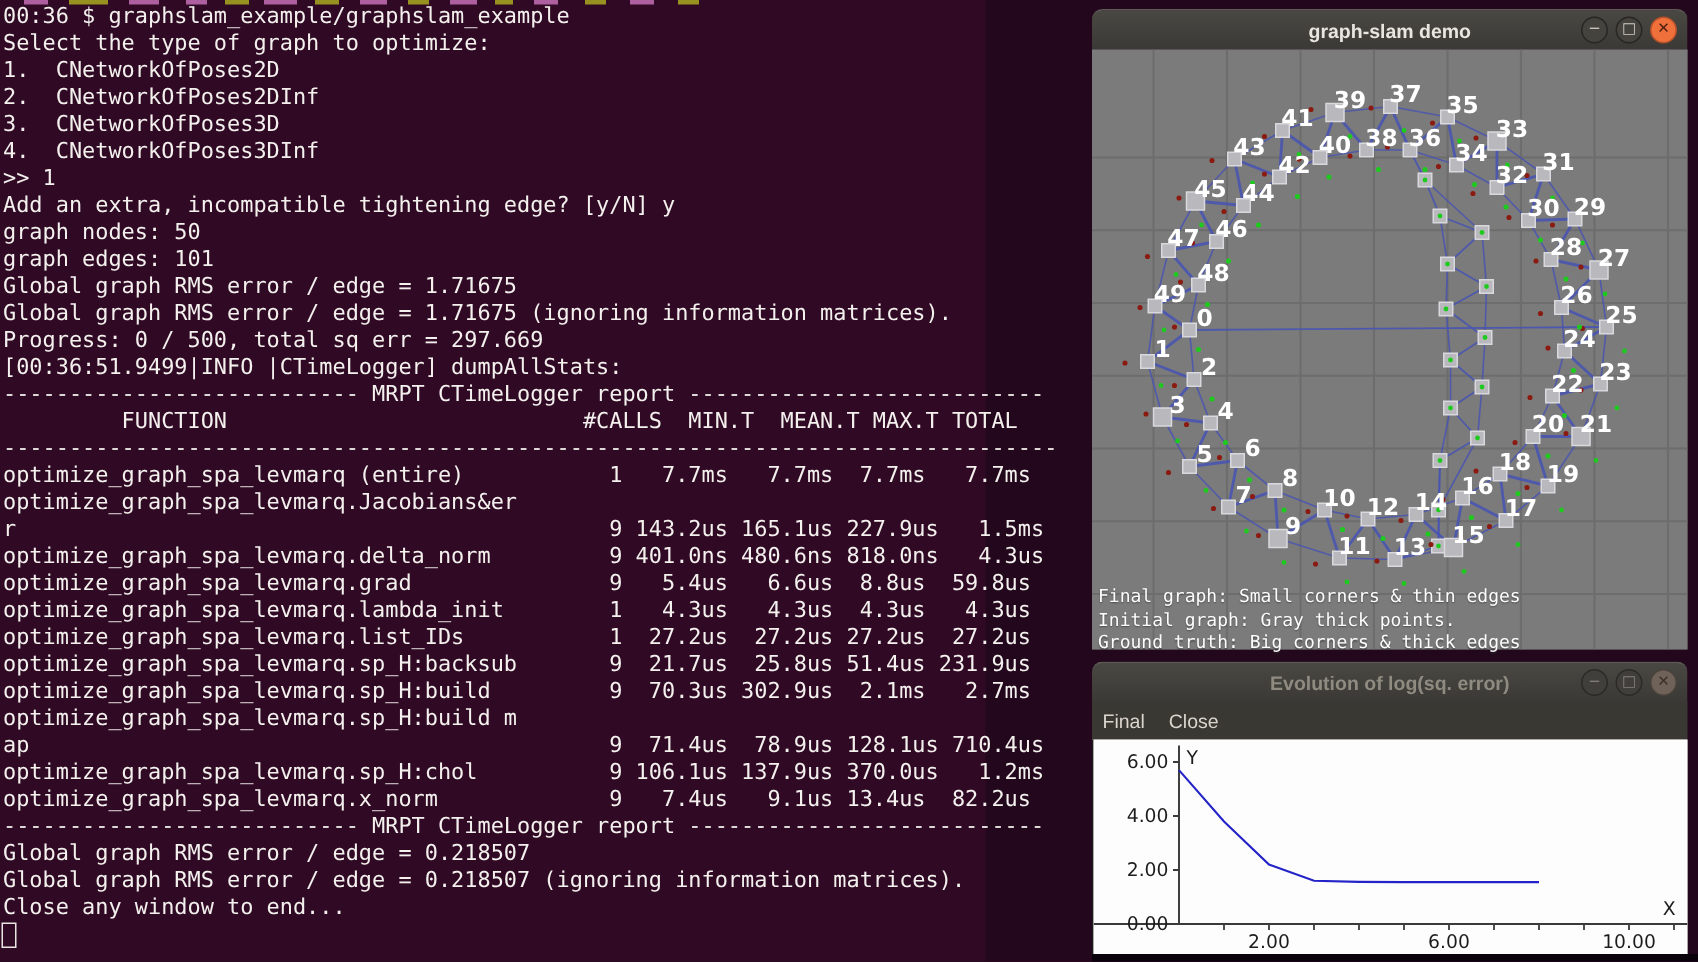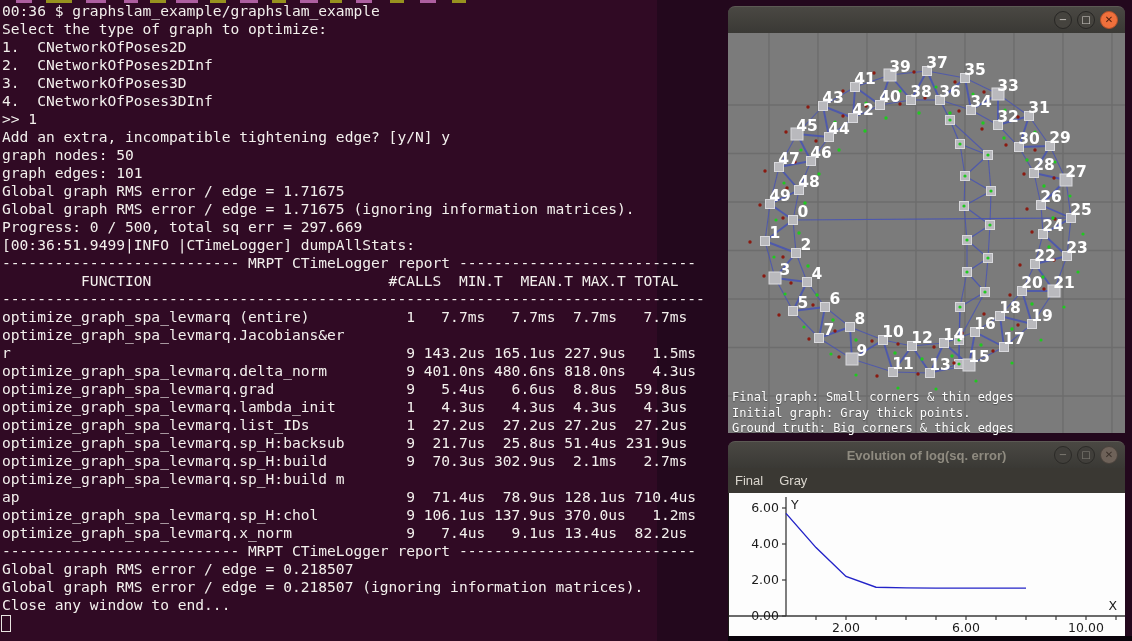--- a/index.html
+++ b/index.html
@@ -121,20 +121,21 @@
 optimize_graph_spa_levmarq.x_norm             9   7.4us   9.1us 13.4us  82.2us
 --------------------------- MRPT CTimeLogger report ---------------------------
 Global graph RMS error / edge = 0.218507
 Global graph RMS error / edge = 0.218507 (ignoring information matrices).
 Close any window to end...</pre>
   <div id="term-cursor"></div>
 </div>
 
 <div class="window" id="demo-window">
   <div class="titlebar">
+    <div class="title">graph-slam demo</div>
     <div class="winbtns">
       <div class="wbtn">−</div>
       <div class="wbtn">□</div>
       <div class="wbtn close">✕</div>
     </div>
   </div>
   <div id="graph-area">
     <svg id="graph-canvas" width="397" height="400">
         <rect x="0" y="0" width="397" height="400" fill="#7b7b7b"></rect>
         <line x1="41" y1="0" x2="41" y2="400" stroke="#6d6d6d" stroke-width="1.4"></line>
@@ -519,21 +520,21 @@
   <div class="titlebar inactive">
     <div class="title">Evolution of log(sq. error)</div>
     <div class="winbtns">
       <div class="wbtn">−</div>
       <div class="wbtn">□</div>
       <div class="wbtn close">✕</div>
     </div>
   </div>
   <div id="menubar">
     <span class="menu-item">Final</span>
-    <span class="menu-item">Gray</span>
+    <span class="menu-item">Close</span>
   </div>
   <div id="chart-area">
     <svg id="chart-canvas" width="396" height="143">
         <rect x="0" y="0" width="396" height="143" fill="#fdfdfd"></rect>
         <line x1="57" y1="4" x2="57" y2="123" stroke="#3a3a3a" stroke-width="1.3"></line>
         <line x1="0" y1="123" x2="396" y2="123" stroke="#3a3a3a" stroke-width="1.3"></line>
         <line x1="87" y1="123" x2="87" y2="127" stroke="#3a3a3a" stroke-width="1.2"></line>
         <line x1="117" y1="123" x2="117" y2="127" stroke="#3a3a3a" stroke-width="1.2"></line>
         <line x1="147" y1="123" x2="147" y2="127" stroke="#3a3a3a" stroke-width="1.2"></line>
         <line x1="177" y1="123" x2="177" y2="127" stroke="#3a3a3a" stroke-width="1.2"></line>

